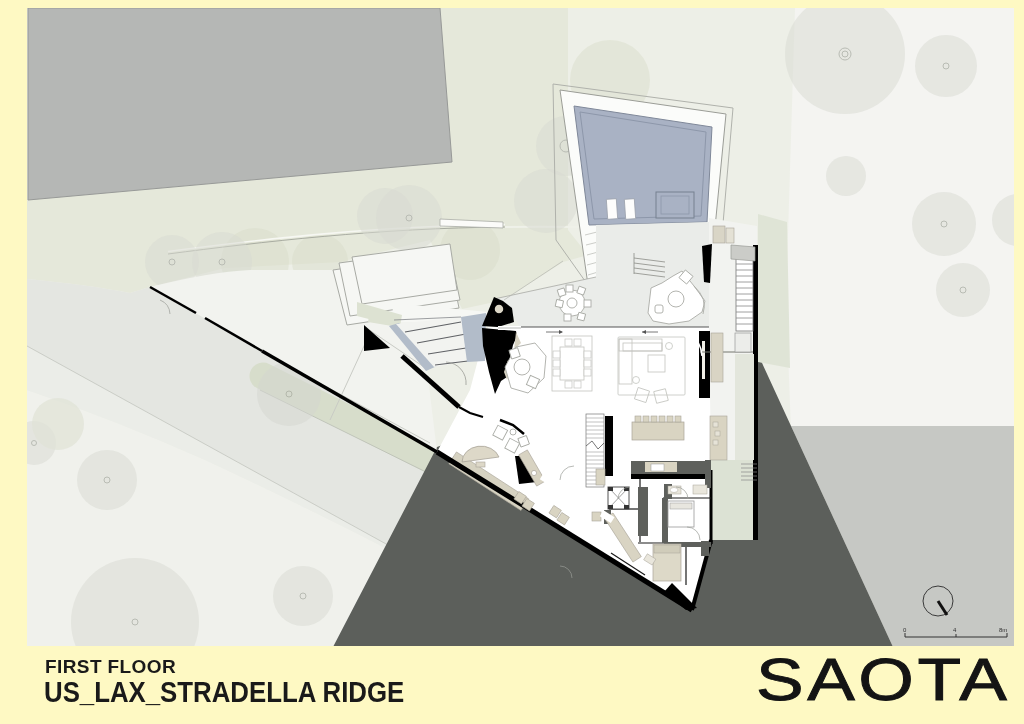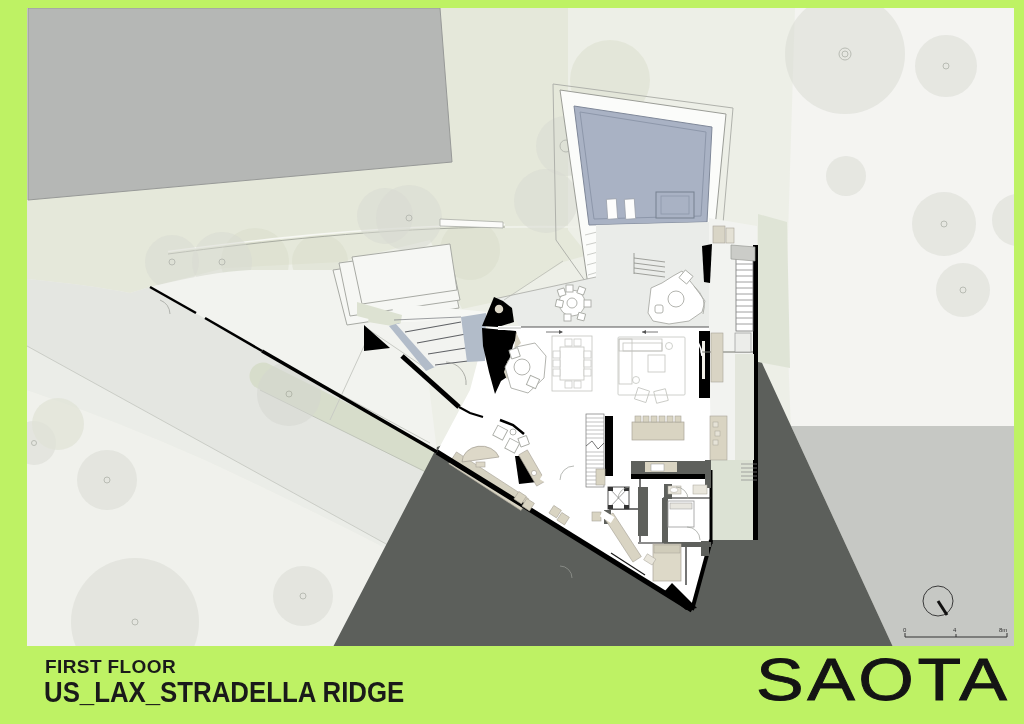--- a/index.html
+++ b/index.html
@@ -1,16 +1,16 @@
 <!DOCTYPE html>
 <html><head>
 <meta charset="utf-8">
 <style>
   html,body{margin:0;padding:0;background:#fff;}
-  .page{position:relative;width:1024px;height:724px;background:#bef264;overflow:hidden;
+  .page{position:relative;width:1024px;height:724px;background:#fef9c3;overflow:hidden;
         font-family:"Liberation Sans",sans-serif;}
   svg{display:block;}
 </style>
 </head>
 <body>
 <div class="page">
 <svg width="1024" height="724" viewBox="0 0 1024 724">
   <defs>
     <clipPath id="site">
           <rect x="27" y="8" width="987" height="638"></rect>

